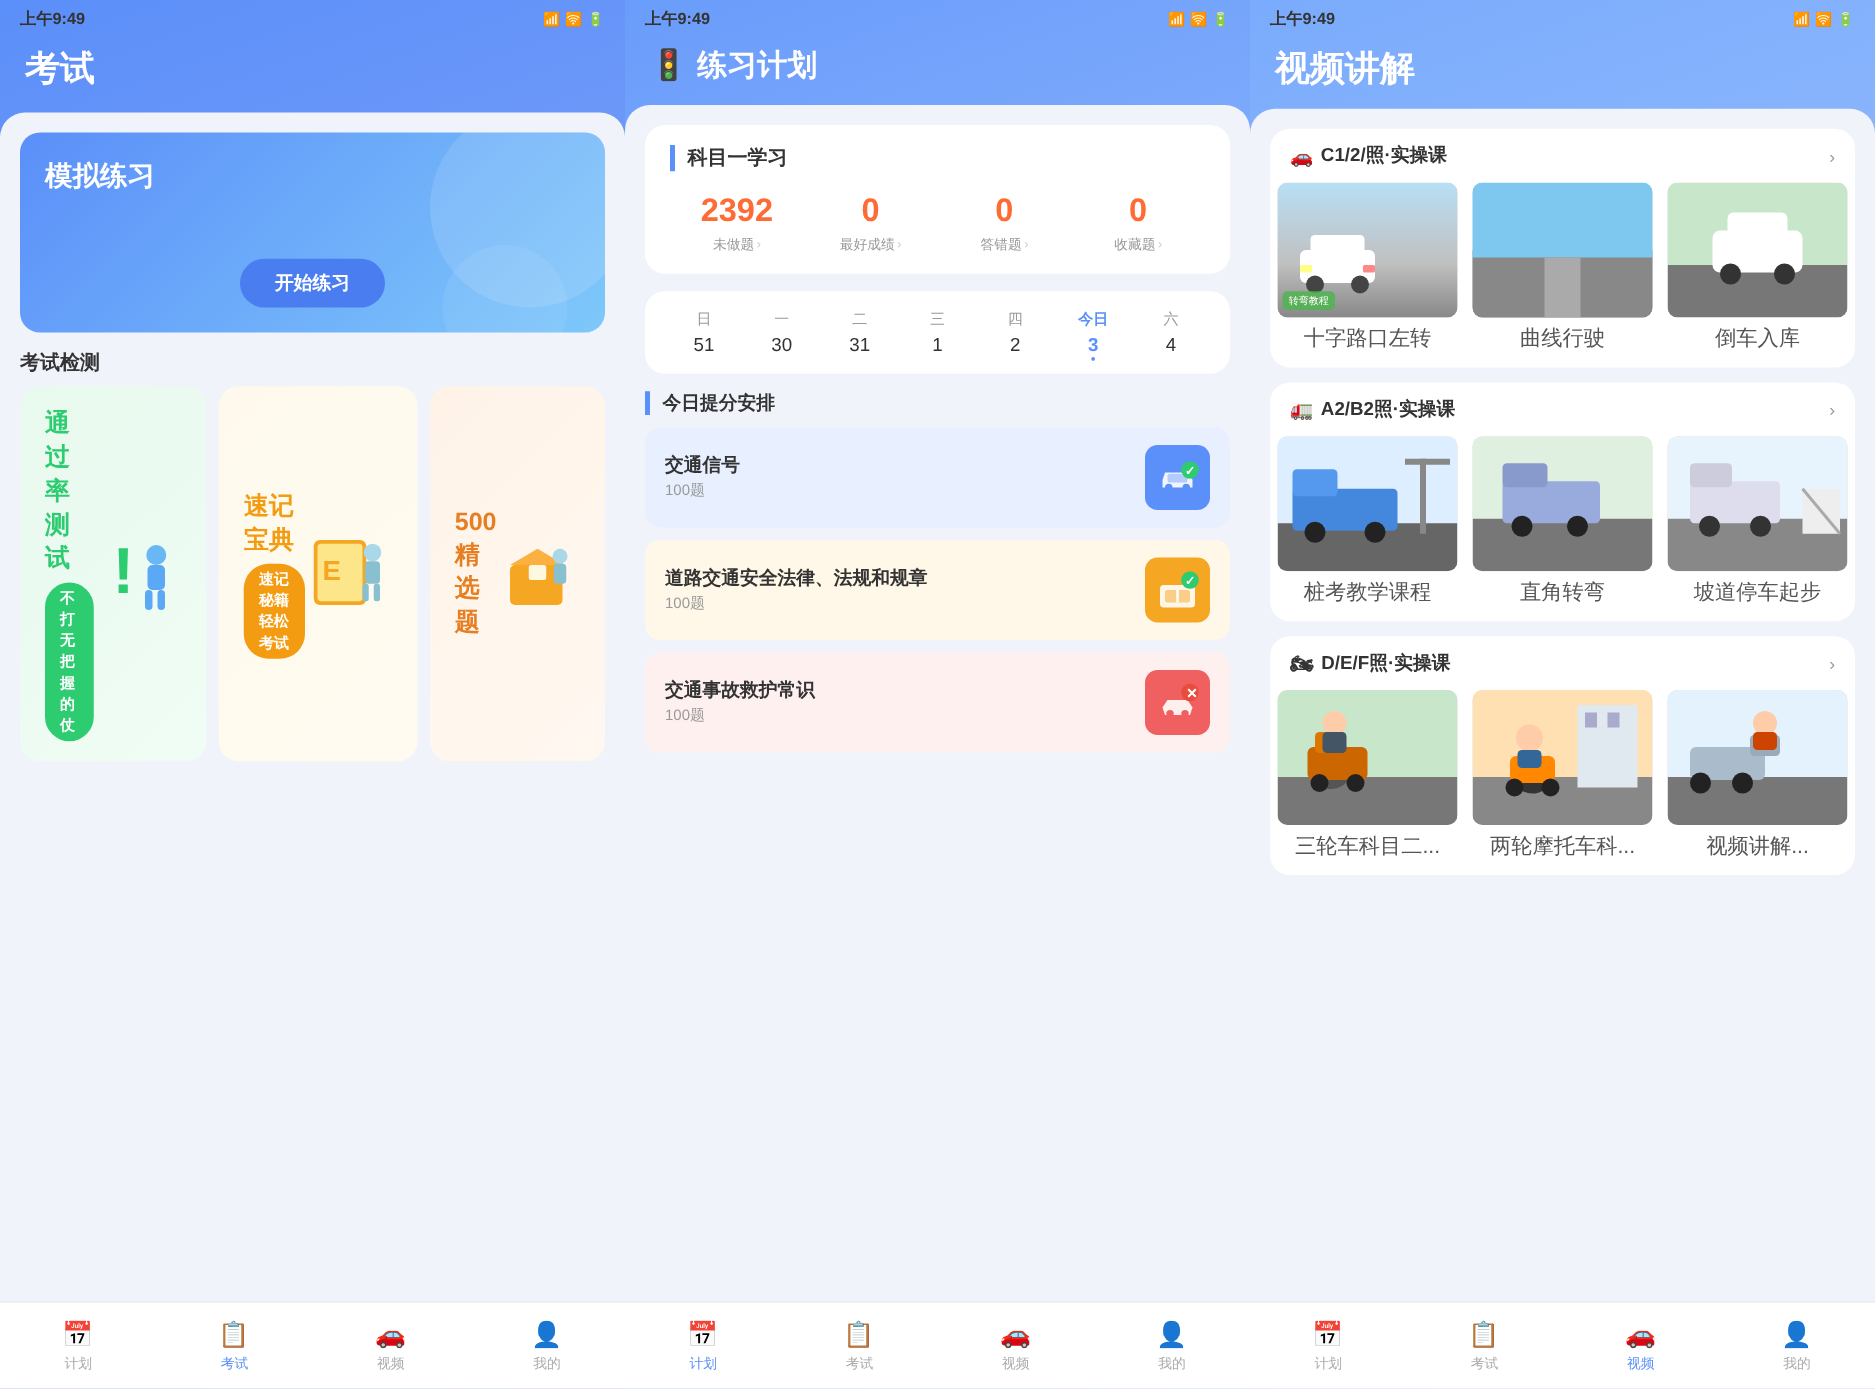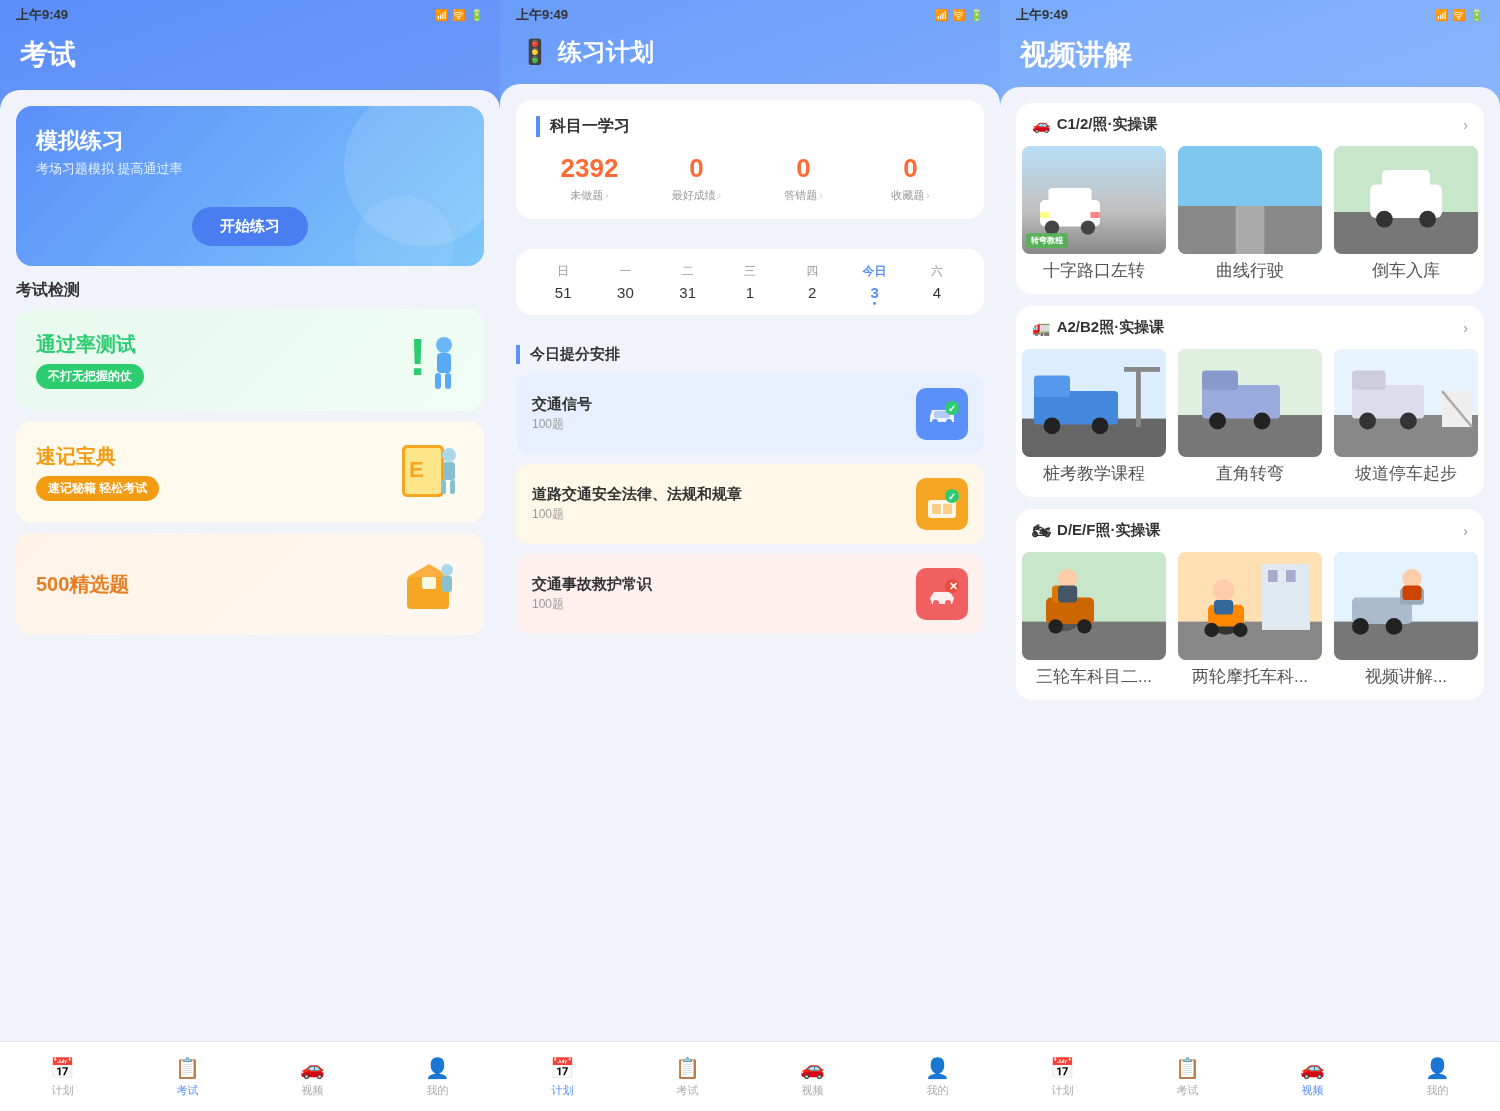--- a/index.html
+++ b/index.html
@@ -117,21 +117,21 @@
 
     
     .section-title {
       font-size: 16px;
       font-weight: 700;
       color: #333;
       margin-bottom: 8px;
     }
     .exam-cards-row {
       display: flex;
-      flex-direction: column;
+      flex-direction: row;
       gap: 10px;
     }
     .exam-card {
       border-radius: 16px;
       padding: 16px 20px;
       min-height: 100px;
       display: flex;
       align-items: center;
       justify-content: space-between;
       position: relative;
@@ -207,21 +207,21 @@
       gap: 8px;
     }
     .panel-plan .content-area {
       flex: 1;
       background: #f0f3fa;
       border-radius: 20px 20px 0 0;
       padding: 16px;
       overflow-y: auto;
       display: flex;
       flex-direction: column;
-      gap: 30px;
+      gap: 14px;
     }
 
     
     .study-card {
       background: white;
       border-radius: 16px;
       padding: 16px 20px;
     }
     .study-card .study-title {
       font-size: 16px;
@@ -421,21 +421,20 @@
   <div class="top-header">
     <div class="page-title">考试</div>
   </div>
   <div class="content-area">
 
     <div class="mock-card">
       <div class="deco-blob bg-circle"></div>
       <div class="deco-blob bg-circle2"></div>
       <div>
         <div class="card-title">模拟练习</div>
-        <div class="card-sub">考场习题模拟 提高通过率</div>
       </div>
       <button class="start-btn">开始练习</button>
     </div>
 
     <div>
       <div class="section-title">考试检测</div>
       <div class="exam-cards-row">
 
         <div class="exam-card green">
           <div class="card-text">
@@ -694,21 +693,21 @@
         <div class="sec-title">
           <span>🚗</span>
           <span>C1/2/照·实操课</span>
         </div>
         <span class="sec-arrow">›</span>
       </div>
       <div class="video-thumbs">
         <div class="video-thumb">
           <div class="thumb-img">
             <div class="thumb-inner" style="background: linear-gradient(180deg, #b8dff5 0%, #c0c0c0 60%, #888 100%); position:relative;">
-              <div style="position:absolute;bottom:6px;left:4px;background:rgba(80,180,80,0.85);color:white;font-size:8px;padding:2px 5px;border-radius:4px;font-weight:700;">转弯教程</div>
+              <div style="position:absolute;bottom:6px;left:4px;background:rgba(80,180,80,0.85);color:white;font-size:8px;padding:2px 5px;border-radius:4px;font-weight:400;">转弯教程</div>
               
               <svg width="100%" height="100%" viewBox="0 0 120 90" preserveAspectRatio="xMidYMid meet">
                 <rect x="15" y="45" width="50" height="22" rx="4" fill="white"></rect>
                 <rect x="22" y="35" width="36" height="15" rx="3" fill="white"></rect>
                 <circle cx="25" cy="68" r="6" fill="#444"></circle>
                 <circle cx="55" cy="68" r="6" fill="#444"></circle>
                 <rect x="15" y="55" width="8" height="5" rx="1" fill="#ffff88"></rect>
                 <rect x="57" y="55" width="8" height="5" rx="1" fill="#ff8888"></rect>
               </svg>
             </div>

